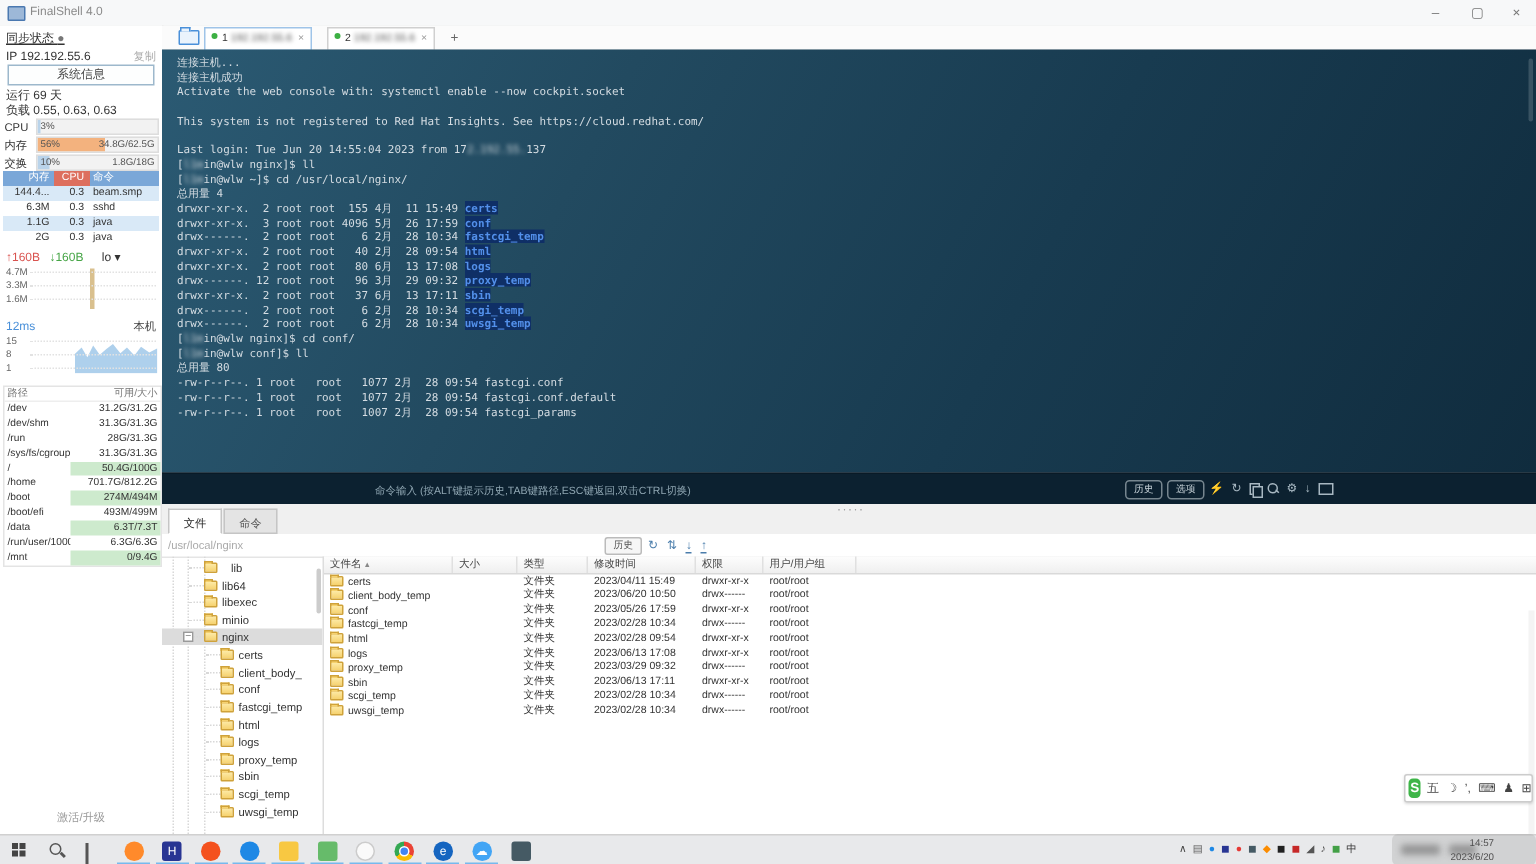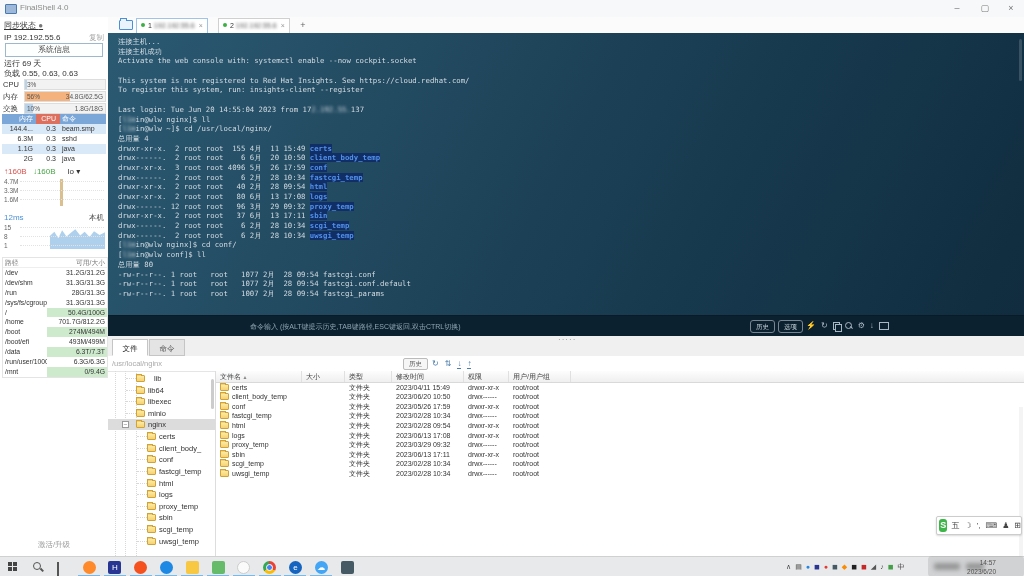--- a/index.html
+++ b/index.html
@@ -316,28 +316,26 @@
     <span class="viewicon" style="left:896px;"></span>
   </div>
 
   <div id="terminal">
     <div id="terminal-output">
         <div class="t-line"><span class="seg-p">连接主机...</span></div>
         <div class="t-line"><span class="seg-p">连接主机成功</span></div>
         <div class="t-line"><span class="seg-p">Activate the web console with: systemctl enable --now cockpit.socket</span></div>
         <div class="t-line">&nbsp;</div>
         <div class="t-line"><span class="seg-p">This system is not registered to Red Hat Insights. See https://cloud.redhat.com/</span></div>
-        <div class="t-line"><span class="seg-p">To register this system, run: insights-client --register</span></div>
         <div class="t-line">&nbsp;</div>
         <div class="t-line"><span class="seg-p">Last login: Tue Jun 20 14:55:04 2023 from 17</span><span class="seg-b">2.192.55.</span><span class="seg-p">137</span></div>
         <div class="t-line"><span class="seg-p">[</span><span class="seg-b">l1m</span><span class="seg-p">in@wlw nginx]$ ll</span></div>
         <div class="t-line"><span class="seg-p">[</span><span class="seg-b">l1m</span><span class="seg-p">in@wlw ~]$ cd /usr/local/nginx/</span></div>
         <div class="t-line"><span class="seg-p">总用量 4</span></div>
         <div class="t-line"><span class="seg-p">drwxr-xr-x.  2 root root  155 4月  11 15:49 </span><span class="seg-d">certs</span></div>
-        <div class="t-line"><span class="seg-p">drwx------.  2 root root    6 6月  20 10:50 </span><span class="seg-d">client_body_temp</span></div>
         <div class="t-line"><span class="seg-p">drwxr-xr-x.  3 root root 4096 5月  26 17:59 </span><span class="seg-d">conf</span></div>
         <div class="t-line"><span class="seg-p">drwx------.  2 root root    6 2月  28 10:34 </span><span class="seg-d">fastcgi_temp</span></div>
         <div class="t-line"><span class="seg-p">drwxr-xr-x.  2 root root   40 2月  28 09:54 </span><span class="seg-d">html</span></div>
         <div class="t-line"><span class="seg-p">drwxr-xr-x.  2 root root   80 6月  13 17:08 </span><span class="seg-d">logs</span></div>
         <div class="t-line"><span class="seg-p">drwx------. 12 root root   96 3月  29 09:32 </span><span class="seg-d">proxy_temp</span></div>
         <div class="t-line"><span class="seg-p">drwxr-xr-x.  2 root root   37 6月  13 17:11 </span><span class="seg-d">sbin</span></div>
         <div class="t-line"><span class="seg-p">drwx------.  2 root root    6 2月  28 10:34 </span><span class="seg-d">scgi_temp</span></div>
         <div class="t-line"><span class="seg-p">drwx------.  2 root root    6 2月  28 10:34 </span><span class="seg-d">uwsgi_temp</span></div>
         <div class="t-line"><span class="seg-p">[</span><span class="seg-b">l1m</span><span class="seg-p">in@wlw nginx]$ cd conf/</span></div>
         <div class="t-line"><span class="seg-p">[</span><span class="seg-b">l1m</span><span class="seg-p">in@wlw conf]$ ll</span></div>

